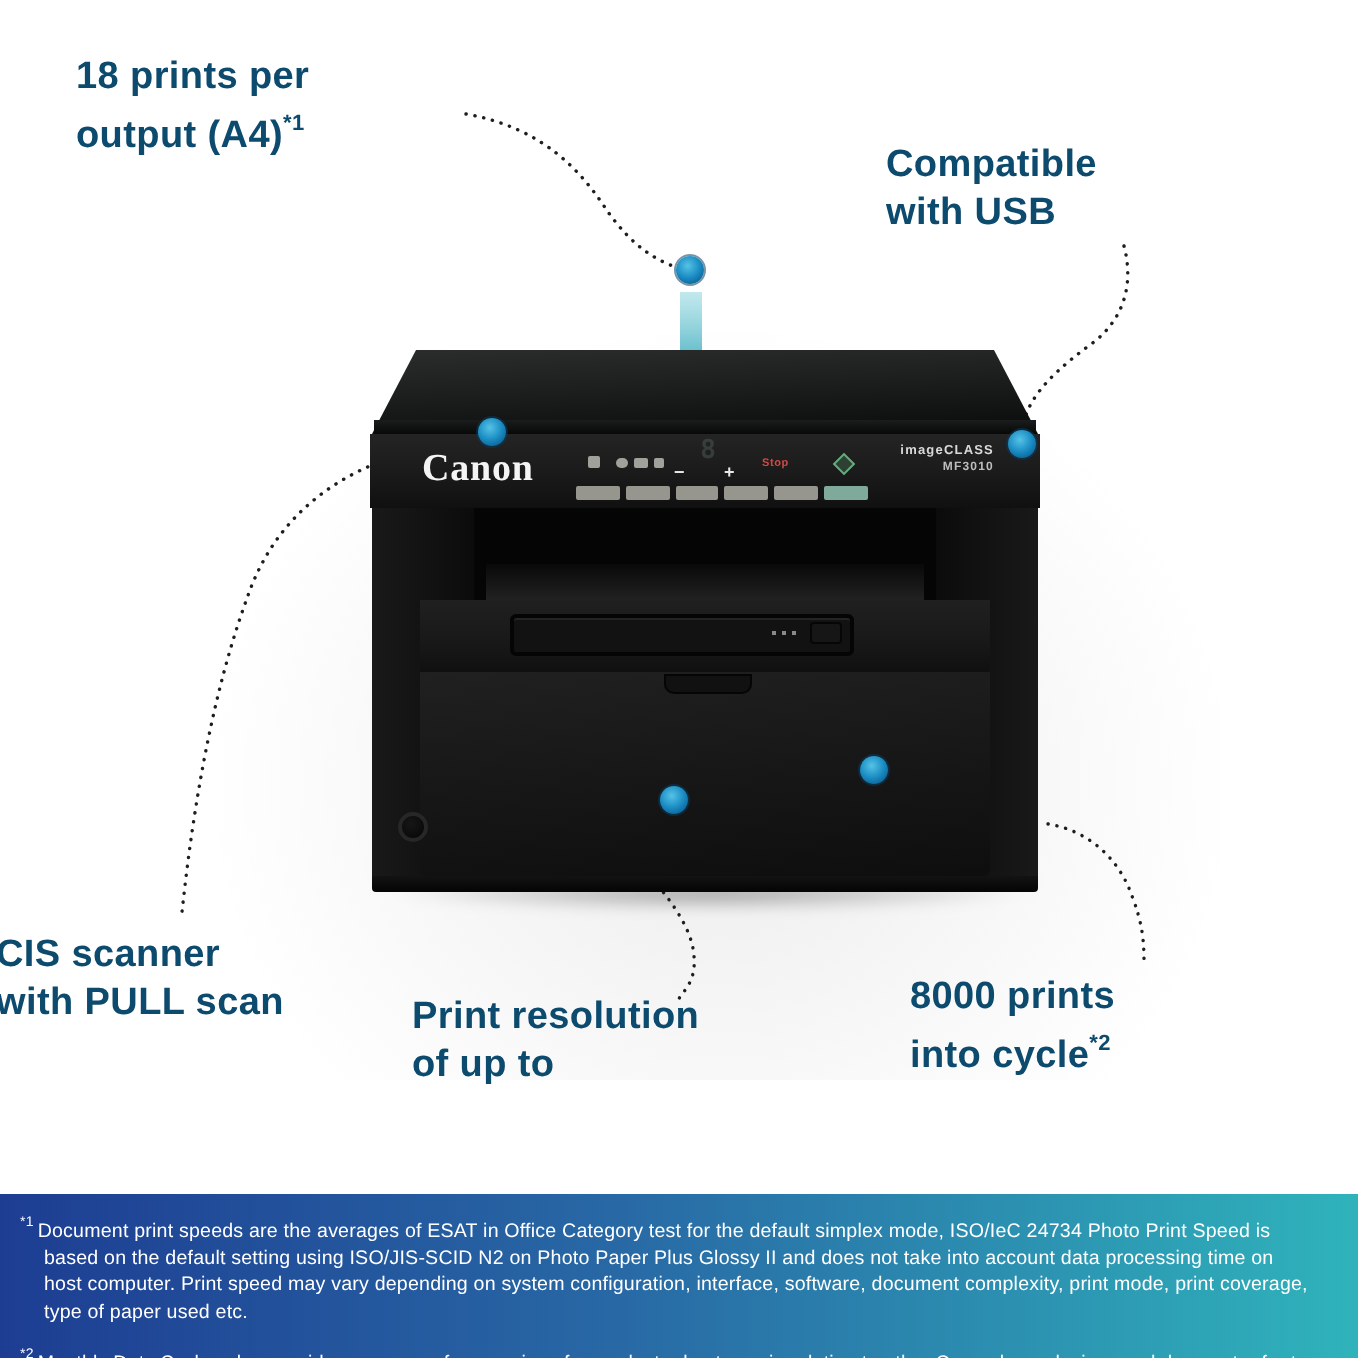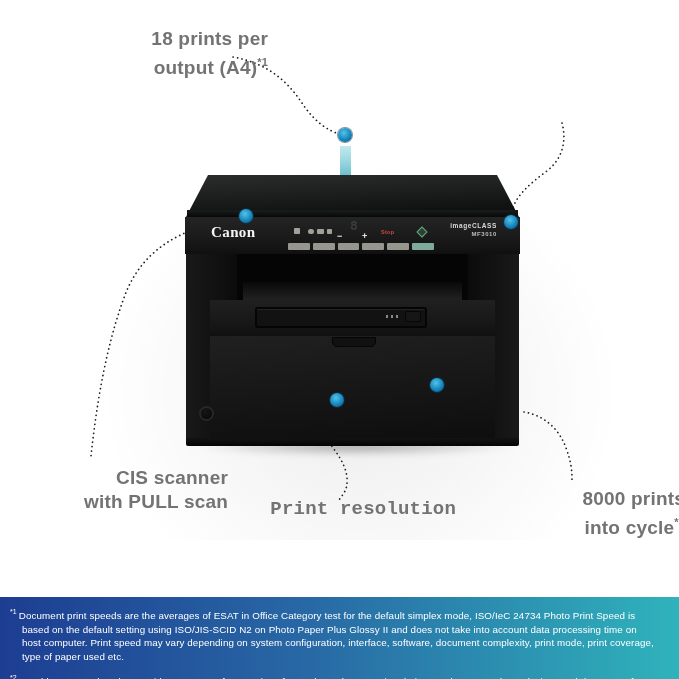--- a/index.html
+++ b/index.html
@@ -13,28 +13,28 @@
     position:absolute;left:90px;top:150px;width:520px;height:390px;
     background:radial-gradient(ellipse at 52% 62%, rgba(0,0,0,0.075), rgba(0,0,0,0) 68%);
   }
   .floor-shadow{
     position:absolute;left:192px;top:438px;width:324px;height:18px;
     background:radial-gradient(ellipse at center, rgba(0,0,0,0.30), rgba(0,0,0,0) 70%);
     filter:blur(3px);
   }
   
   .callout{
-    position:absolute;text-align:right;color:#737373;
+    position:absolute;text-align:left;color:#0c4a6e;
     font-weight:700;font-size:19px;line-height:24px;letter-spacing:0.2px;
   }
   .callout sup{font-size:11px;position:relative;top:-1px;font-weight:700;}
   .co-ppm{left:38px;top:27px;width:230px;}
   .co-usb{left:443px;top:71px;width:230px;}
   .co-scan{left:-2px;top:466px;width:230px;}
-  .co-res{left:216px;top:497px;width:240px;font-family:Liberation Mono, monospace;}
+  .co-res{left:206px;top:497px;width:240px;}
   .co-duty{left:455px;top:487px;width:230px;}
   
   svg.lines{position:absolute;left:0;top:0;pointer-events:none;}
   .dotline{fill:none;stroke:#1e1e1e;stroke-width:1.7;stroke-linecap:round;stroke-dasharray:0.1 4.4;}
   
   .dot{
     position:absolute;width:14px;height:14px;border-radius:50%;
     background:radial-gradient(circle at 42% 35%, #56c2e6 0%, #1b8ec4 48%, #0f679c 78%, #0a4a73 100%);
     box-shadow:0 0 0 1px rgba(10,60,95,0.55);
   }
@@ -54,21 +54,21 @@
     position:absolute;left:2px;top:40px;width:331px;height:7px;
     background:linear-gradient(#1b1d1c,#070808);
   }
   .panel{
     position:absolute;left:0;top:47px;width:335px;height:37px;
     background:linear-gradient(#242424 0%,#1a1a1a 55%,#101010 100%);
   }
   .brand{
     position:absolute;left:26px;top:7px;color:#f4f4f4;
     font-family:"Liberation Serif", serif;font-weight:700;
-    font-size:15px;letter-spacing:0.4px;
+    font-size:19px;letter-spacing:0.4px;
   }
   .model{
     position:absolute;right:23px;top:5px;text-align:right;color:#d9d9d9;
     font-weight:700;font-size:6.5px;letter-spacing:0.6px;line-height:8px;
   }
   .model .m2{font-size:6px;color:#bdbdbd;}
   .seg{
     position:absolute;left:160px;top:1px;width:18px;text-align:center;
     color:#49584f;opacity:0.55;font-family:"DejaVu Sans Mono", monospace;
     font-size:13px;font-weight:700;
@@ -220,26 +220,31 @@
   <div class="dot dot-feed"></div>
   <div class="dot dot-scanner"></div>
   <div class="dot dot-usb"></div>
   <div class="dot dot-resolution"></div>
   <div class="dot dot-duty"></div>
 
   <div class="callout co-ppm">
     <div>18 prints per</div>
     <div><span>output (A4)</span><sup>*1</sup></div>
   </div>
+  <div class="callout co-usb">
+    <div>Compatible</div>
+    <div>with USB</div>
+  </div>
   <div class="callout co-scan">
     <div>CIS scanner</div>
     <div>with PULL scan</div>
   </div>
   <div class="callout co-res">
     <div>Print resolution</div>
+    <div>of up to</div>
   </div>
   <div class="callout co-duty">
     <div>8000 prints</div>
     <div><span>into cycle</span><sup>*2</sup></div>
   </div>
 
   <div class="footer">
     <p class="note"><sup>*1</sup><span>Document print speeds are the averages of ESAT in Office Category test for the default simplex mode, ISO/IeC 24734 Photo Print Speed is based on the default setting using ISO/JIS-SCID N2 on Photo Paper Plus Glossy II and does not take into account data processing time on host computer. Print speed may vary depending on system configuration, interface, software, document complexity, print mode, print coverage, type of paper used etc.</span></p>
     <p class="note"><sup>*2</sup><span>Monthly Duty Cycle value provides a means of comparison for product robustness in relation to other Canon laser devices and does not refer to actual image output per month</span></p>
   </div>

